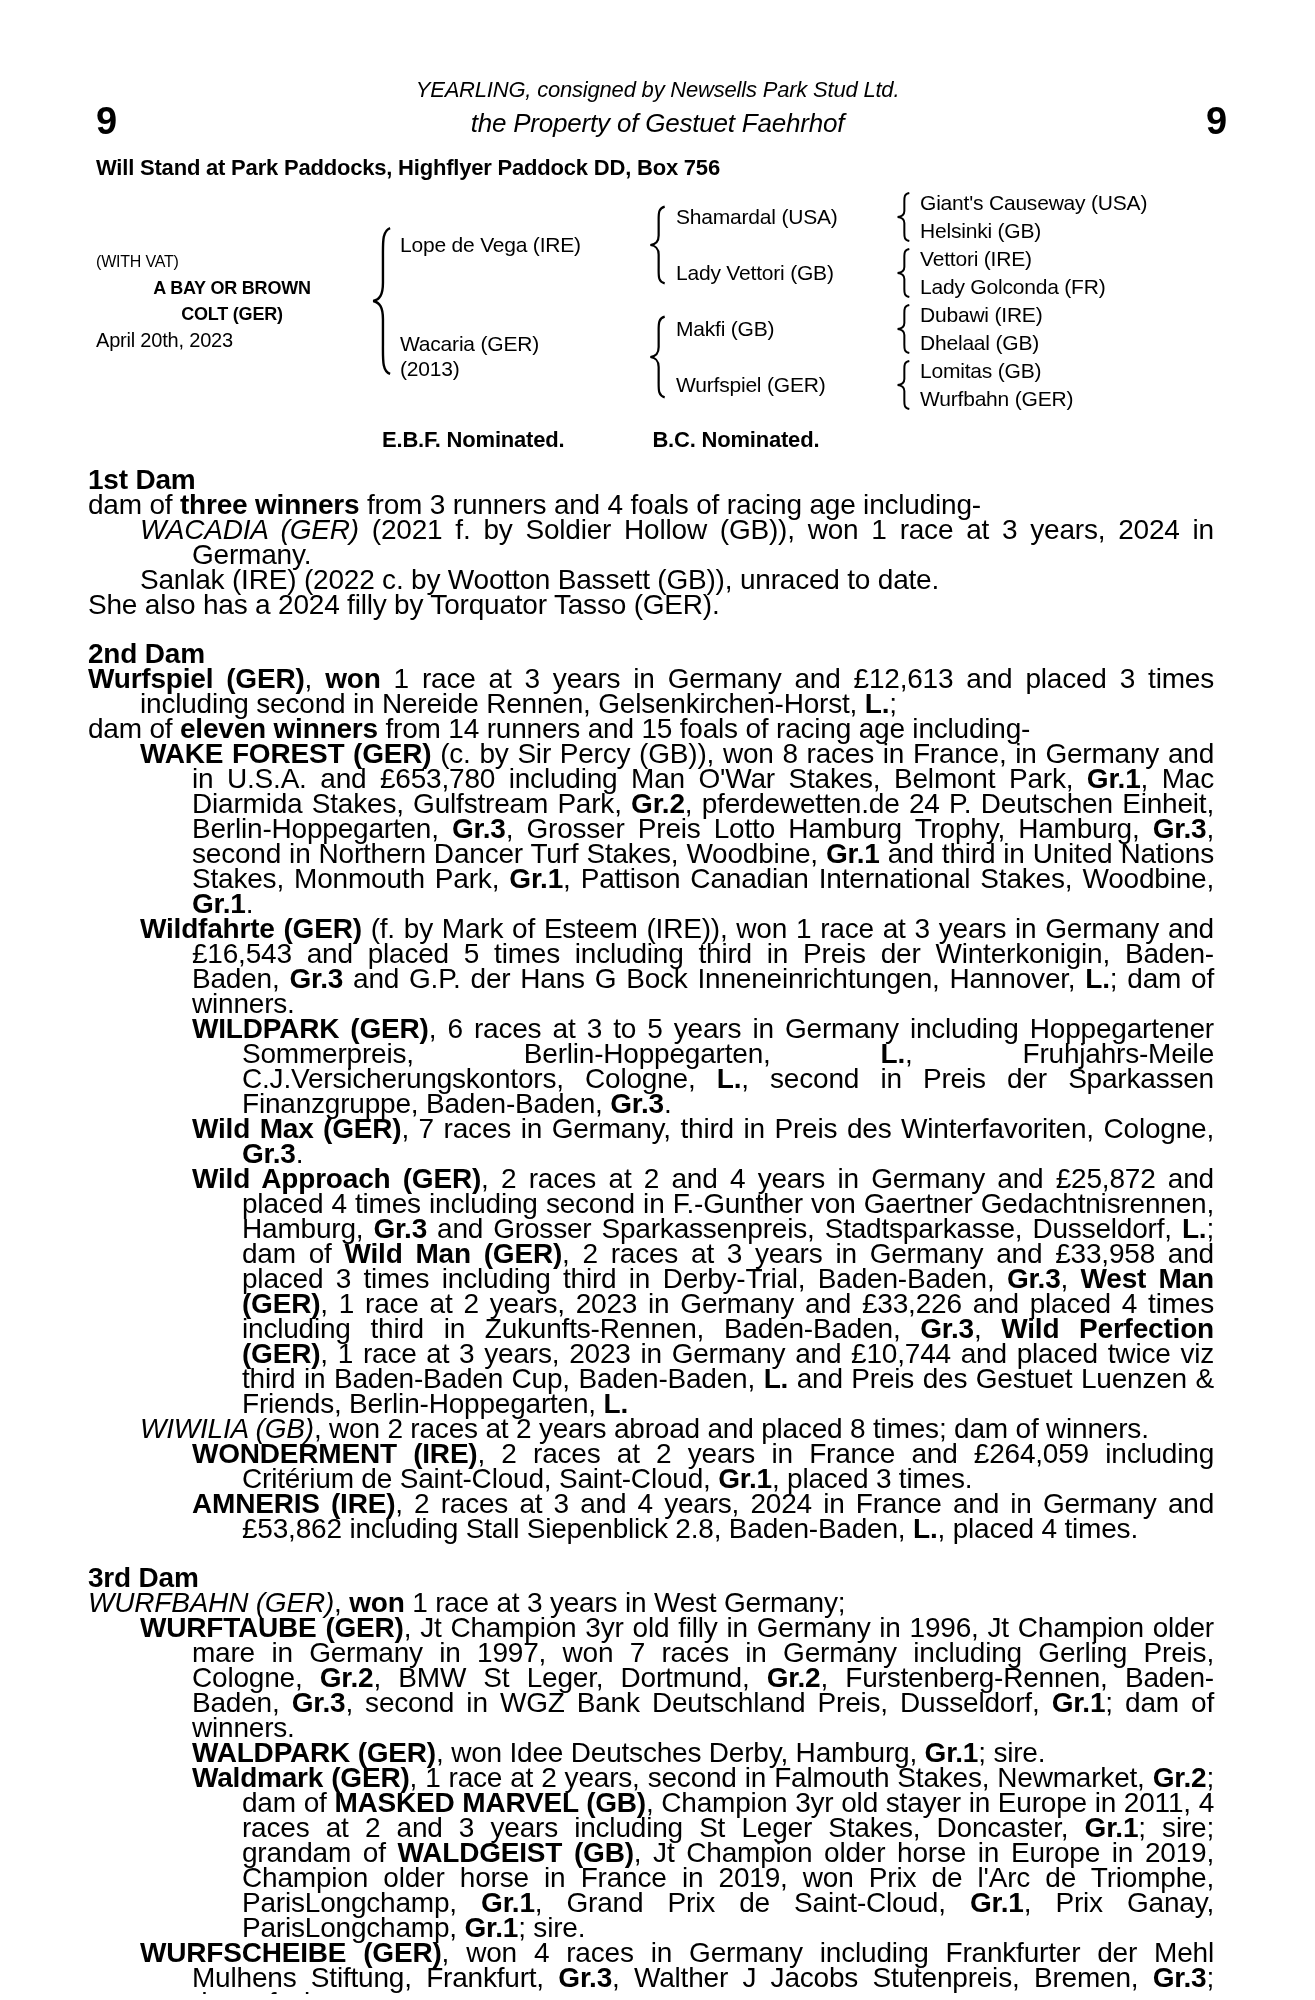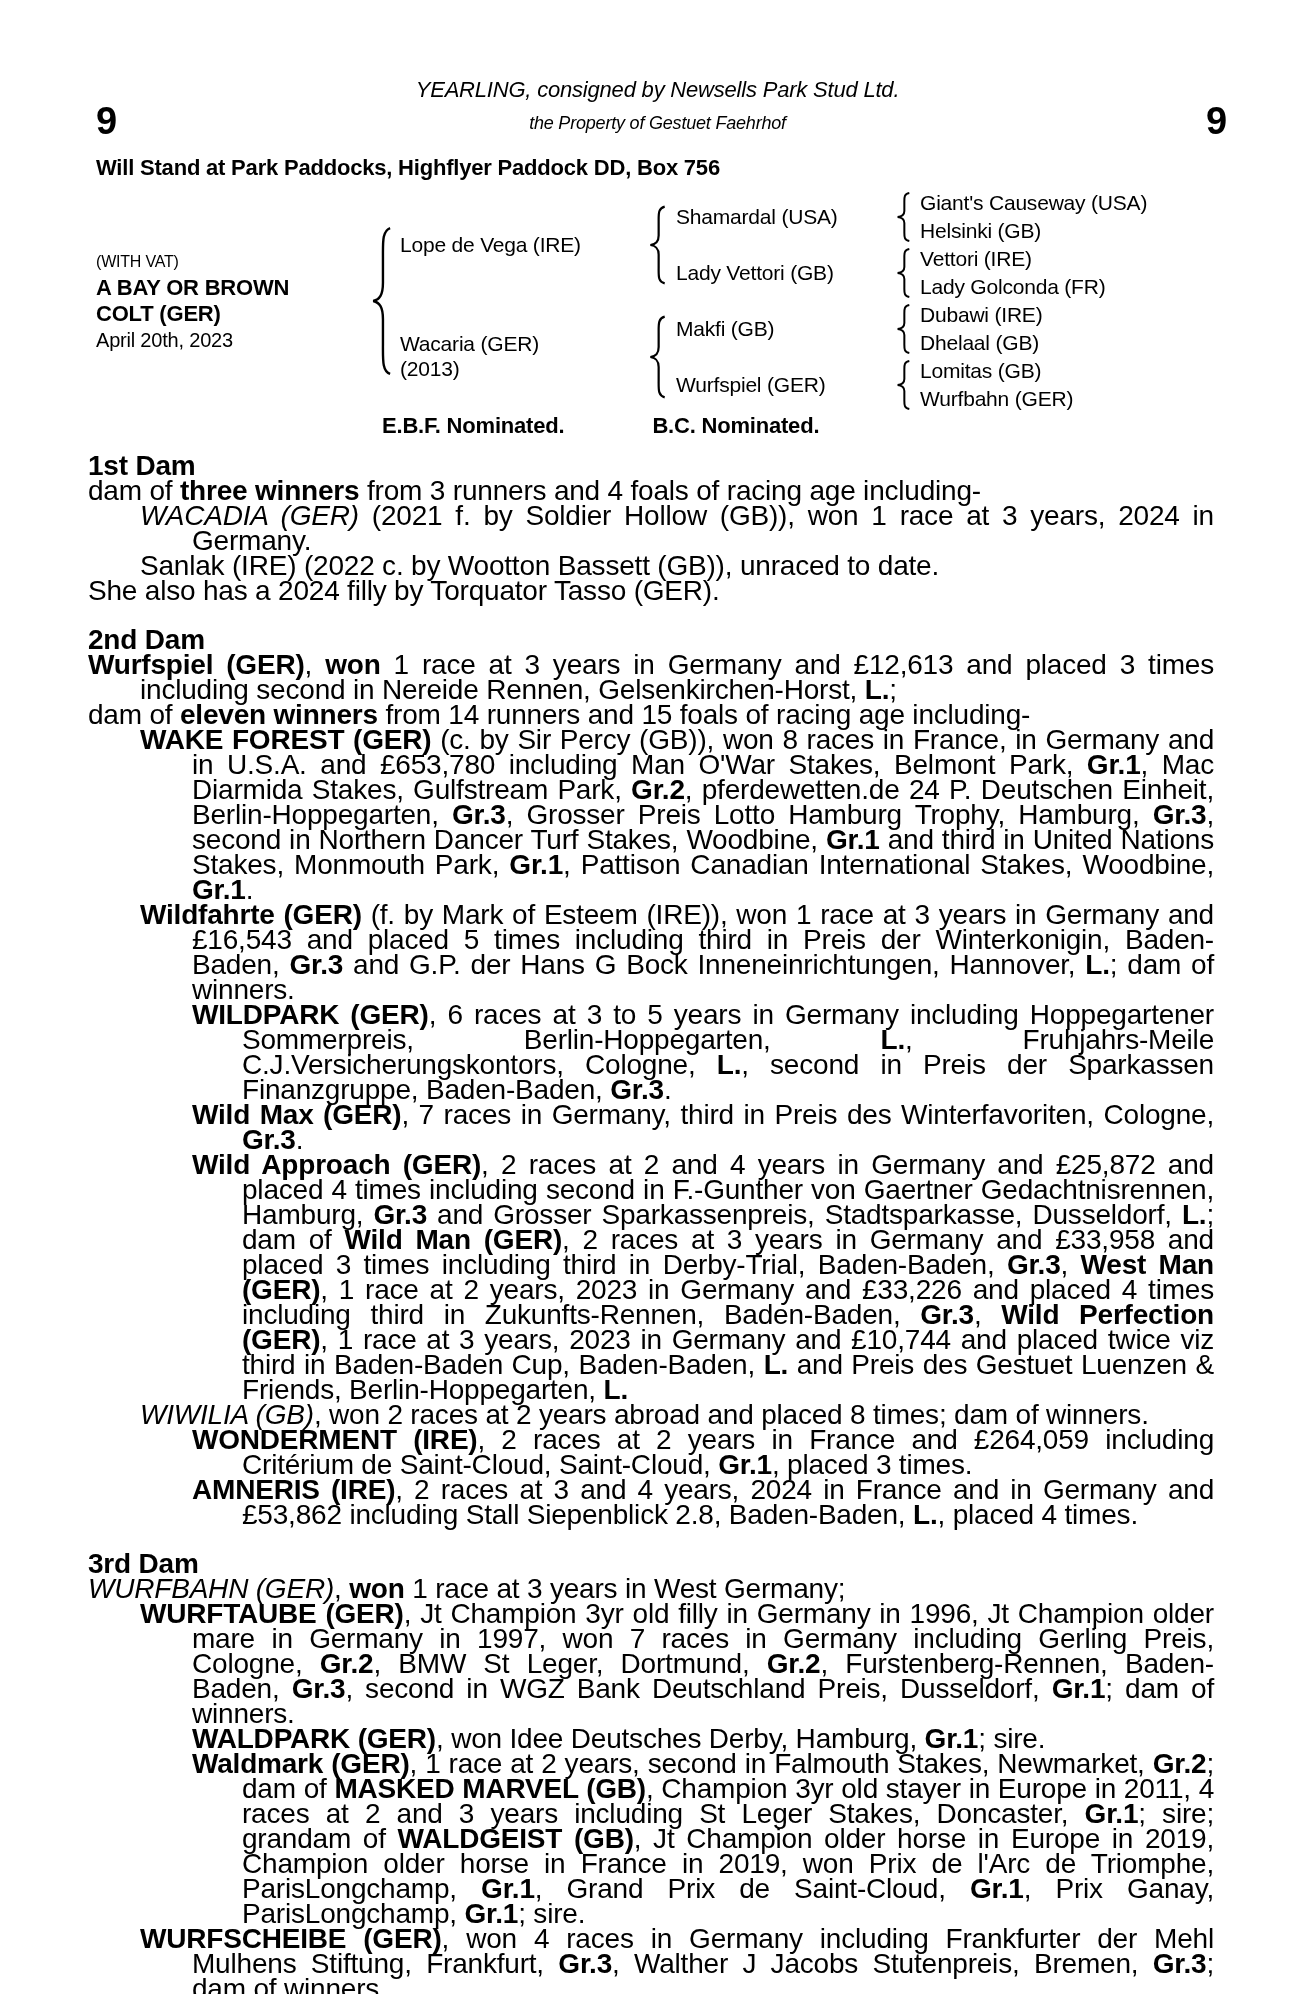--- a/index.html
+++ b/index.html
@@ -16,58 +16,58 @@
   .consign-line{
     text-align:center;font-style:italic;font-size:22px;line-height:27px;
   }
   .prop-row{position:relative;height:44px;margin-top:2px;}
   .lot-num{
     position:absolute;top:-6px;font-weight:bold;font-size:38px;line-height:44px;
   }
   .lot-left{left:96px;}
   .lot-right{right:88px;}
   .prop-line{
-    text-align:center;font-style:italic;font-size:18px;line-height:27px;padding-top:5px;
+    text-align:center;font-style:italic;font-size:26px;line-height:27px;padding-top:5px;
   }
   .stand-line{
     margin-left:96px;margin-top:6px;font-weight:bold;font-size:22px;line-height:26px;
   }
   
   .ped{
     margin-left:96px;margin-top:8px;width:1134px;
     display:grid;
     grid-template-columns:272px 32px 246px 30px 218px 26px auto;
     grid-template-rows:repeat(8,28px);
     font-size:21px;
   }
   .ped .cell{display:flex;flex-direction:column;justify-content:center;}
   .subject{grid-column:1;grid-row:1/9;}
   .subject .vat{font-size:16px;line-height:26px;}
-  .subject .desc{font-weight:bold;font-size:22px;line-height:26px;}
+  .subject .desc{font-weight:bold;font-size:18px;line-height:26px;text-align:center;}
   .subject .foaled{font-size:20px;line-height:26px;}
   .bracewrap{display:flex;align-items:center;justify-content:flex-start;}
   .br-main{grid-column:2;grid-row:1/9;}
   .g2a{grid-column:3;grid-row:1/5;}
   .g2b{grid-column:3;grid-row:5/9;}
   .br-sire{grid-column:4;grid-row:1/5;}
   .br-dam{grid-column:4;grid-row:5/9;}
   .g3-1{grid-column:5;grid-row:1/3;}
   .g3-2{grid-column:5;grid-row:3/5;}
   .g3-3{grid-column:5;grid-row:5/7;}
   .g3-4{grid-column:5;grid-row:7/9;}
   .br-g1{grid-column:6;grid-row:1/3;}
   .br-g2{grid-column:6;grid-row:3/5;}
   .br-g3{grid-column:6;grid-row:5/7;}
   .br-g4{grid-column:6;grid-row:7/9;}
   .g4{grid-column:7;display:flex;align-items:center;line-height:28px;}
   .r1{grid-row:1}.r2{grid-row:2}.r3{grid-row:3}.r4{grid-row:4}
   .r5{grid-row:5}.r6{grid-row:6}.r7{grid-row:7}.r8{grid-row:8}
   .dam-year{line-height:26px;}
   
-  .noms{margin-left:382px;display:flex;gap:88px;
+  .noms{margin-left:382px;margin-top:14px;display:flex;gap:88px;
         font-weight:bold;font-size:22px;line-height:26px;}
   
   .body-text{
     margin-left:88px;margin-top:14px;width:1126px;
     font-size:28px;line-height:25px;text-align:justify;
   }
   .sec-head{font-weight:bold;margin:0;}
   .sec-gap{margin-top:24px;}
   .para{margin:0;}
   .l0{padding-left:52px;text-indent:-52px;}

